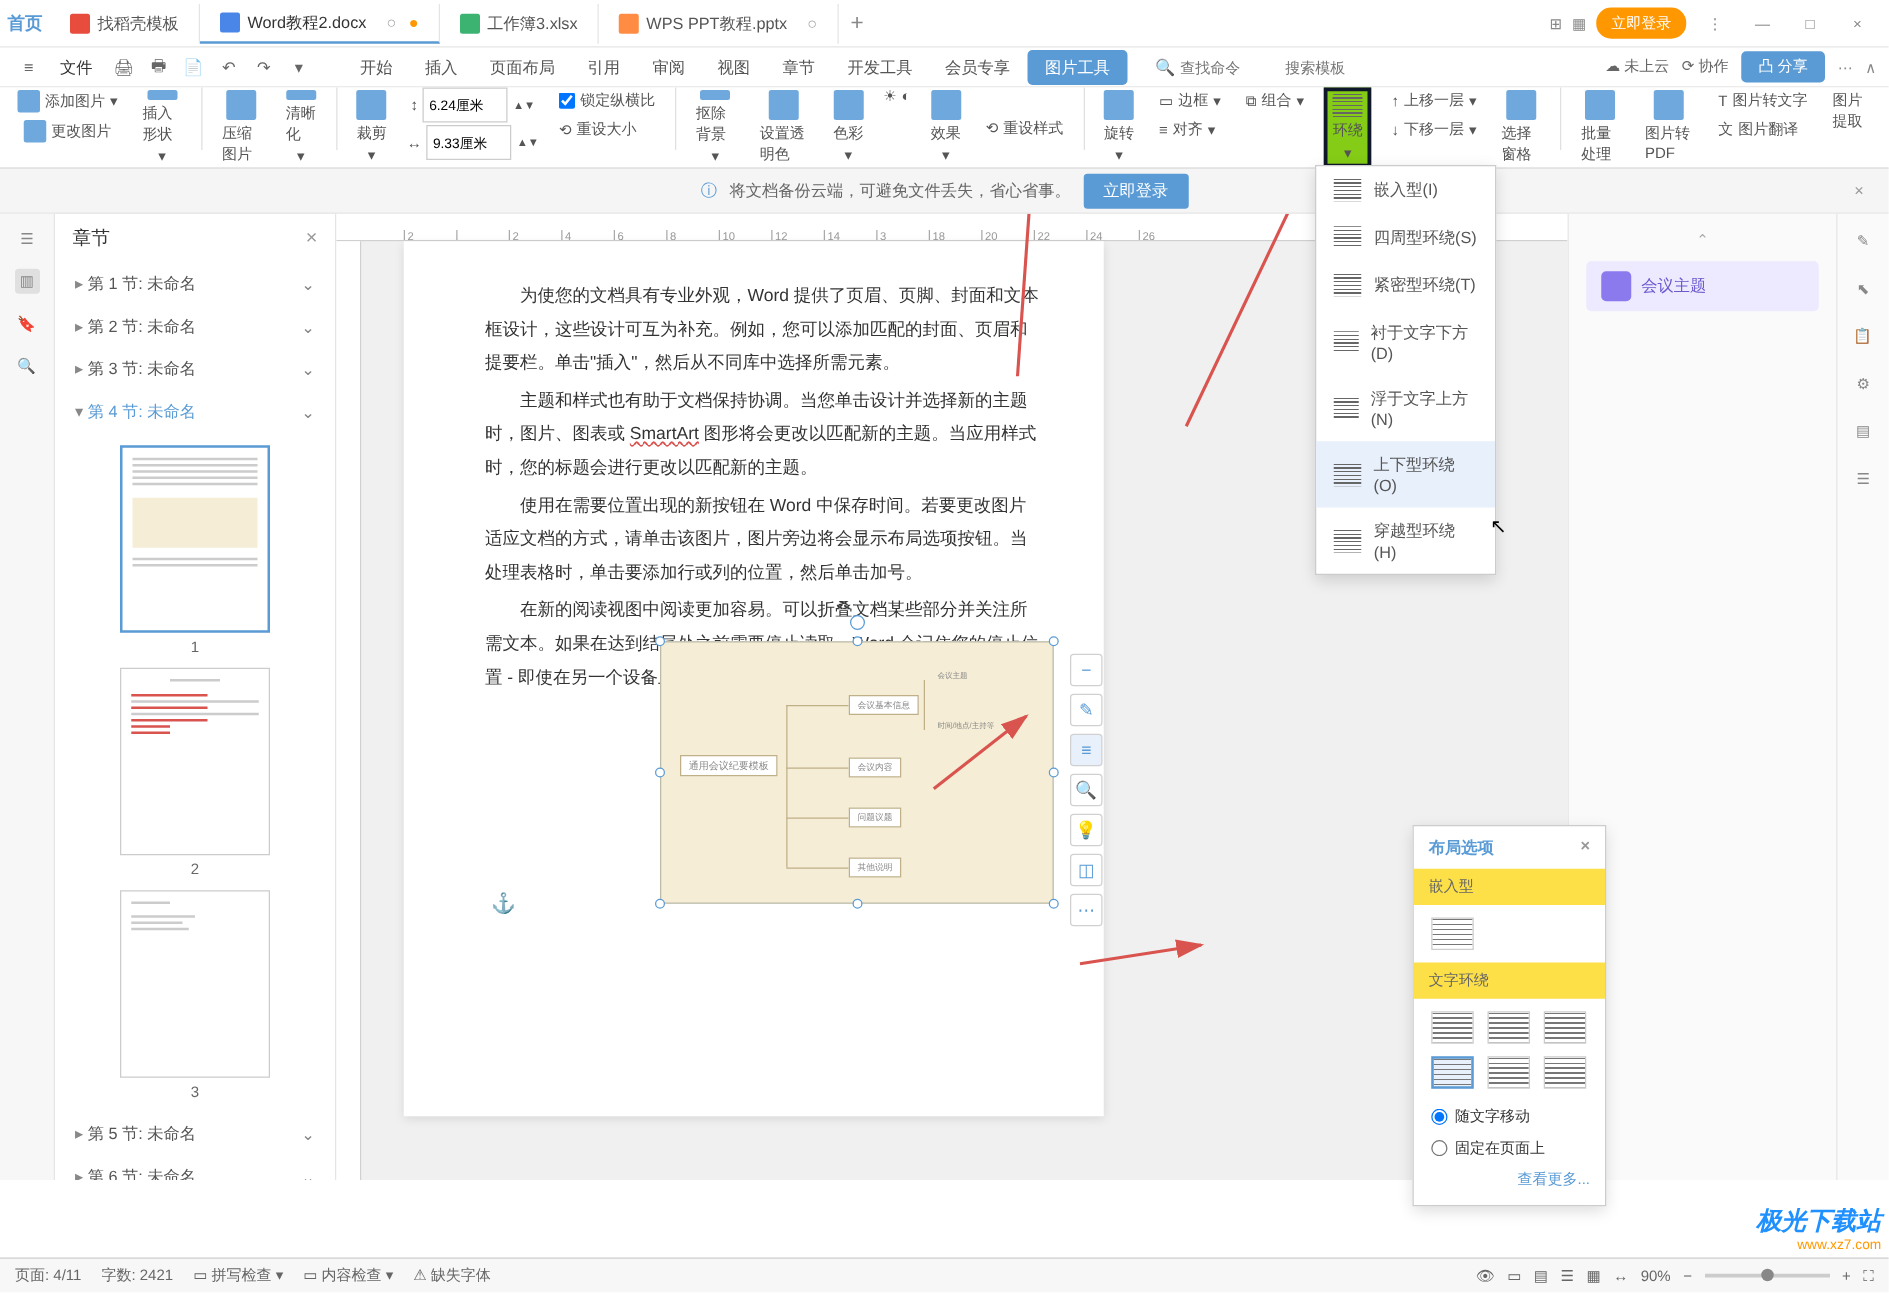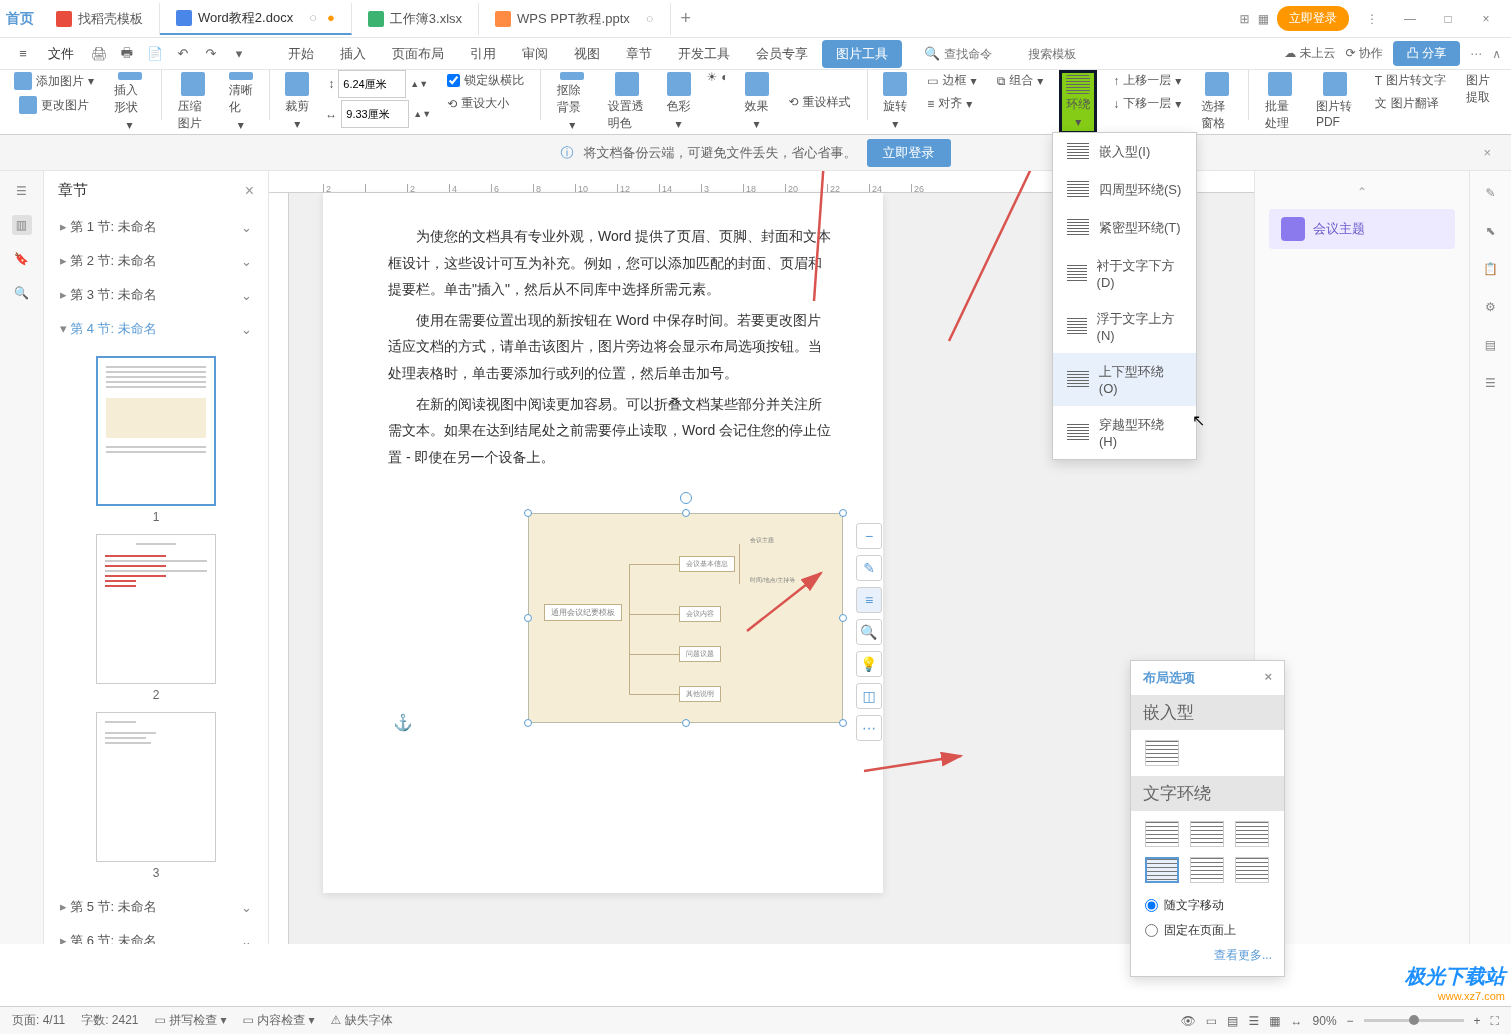--- a/index.html
+++ b/index.html
@@ -97,21 +97,21 @@
 
 
 .wrap-menu { position: absolute; left: 1052px; top: 132px; width: 145px; background: #fff; border: 1px solid #ccc; box-shadow: 0 4px 12px rgba(0,0,0,0.15); z-index: 100; }
 .wrap-item { display: flex; align-items: center; gap: 10px; padding: 10px 14px; font-size: 13px; color: #555; cursor: pointer; }
 .wrap-item:hover, .wrap-item.hover { background: #e8f0fb; }
 .wrap-icon { width: 22px; height: 18px; display: inline-block; background: repeating-linear-gradient(#666 0 1px, transparent 1px 3px); position: relative; }
 
 
 .layout-popup { position: absolute; left: 1130px; top: 660px; width: 155px; background: #fff; border: 1px solid #ccc; box-shadow: 0 4px 12px rgba(0,0,0,0.15); z-index: 100; padding-bottom: 8px; }
 .layout-header { display: flex; justify-content: space-between; padding: 8px 12px; font-size: 13px; color: #5a9bd5; font-weight: bold; }
-.layout-section { padding: 6px 12px; font-size: 17px; color: #666; background: #e5e5e5; }
+.layout-section { padding: 6px 12px; font-size: 12px; color: #666; background: #fde047; }
 .layout-grid { display: grid; grid-template-columns: repeat(3, 1fr); gap: 10px; padding: 10px 14px; }
 .layout-opt { width: 34px; height: 26px; border: 1px solid #ccc; background: repeating-linear-gradient(#777 0 1px, transparent 1px 4px); cursor: pointer; position: relative; }
 .layout-opt.sel { border: 2px solid #5a9bd5; background-color: #e8f0fb; }
 .layout-radio { display: flex; align-items: center; gap: 6px; padding: 4px 14px; font-size: 12px; }
 .layout-link { text-align: right; padding: 4px 12px; color: #5a9bd5; font-size: 12px; }
 
 
 .right-panel { width: 215px; background: #fafafa; border-left: 1px solid #e5e5e5; padding: 14px; }
 .right-rail { width: 42px; background: #fafafa; border-left: 1px solid #e5e5e5; display: flex; flex-direction: column; align-items: center; padding-top: 12px; gap: 18px; }
 .paper-check { display: flex; align-items: center; gap: 8px; background: #edeaff; border-radius: 4px; padding: 8px 12px; font-size: 13px; color: #6a5acd; }
@@ -404,20 +404,21 @@
         <div class="ruler-mark">18</div>
         <div class="ruler-mark">20</div>
         <div class="ruler-mark">22</div>
         <div class="ruler-mark">24</div>
         <div class="ruler-mark">26</div>
     </div>
     <div class="ruler-v"></div>
 
     <div class="page">
       <p class="doc-text">为使您的文档具有专业外观，Word 提供了页眉、页脚、封面和文本框设计，这些设计可互为补充。例如，您可以添加匹配的封面、页眉和提要栏。单击"插入"，然后从不同库中选择所需元素。</p>
+      <p class="doc-text"><span>主题和样式也有助于文档保持协调。当您单击设计并选择新的主题时，图片、图表或 </span><span class="smartart">SmartArt</span><span> 图形将会更改以匹配新的主题。当应用样式时，您的标题会进行更改以匹配新的主题。</span></p>
       <p class="doc-text">使用在需要位置出现的新按钮在 Word 中保存时间。若要更改图片适应文档的方式，请单击该图片，图片旁边将会显示布局选项按钮。当处理表格时，单击要添加行或列的位置，然后单击加号。</p>
       <p class="doc-text">在新的阅读视图中阅读更加容易。可以折叠文档某些部分并关注所需文本。如果在达到结尾处之前需要停止读取，Word 会记住您的停止位置 - 即使在另一个设备上。</p>
 
       <div class="sel-image">
         <div class="rotate-handle"></div>
         <div class="sel-handle sh-tl"></div>
         <div class="sel-handle sh-tr"></div>
         <div class="sel-handle sh-bl"></div>
         <div class="sel-handle sh-br"></div>
         <div class="sel-handle sh-tm"></div>

